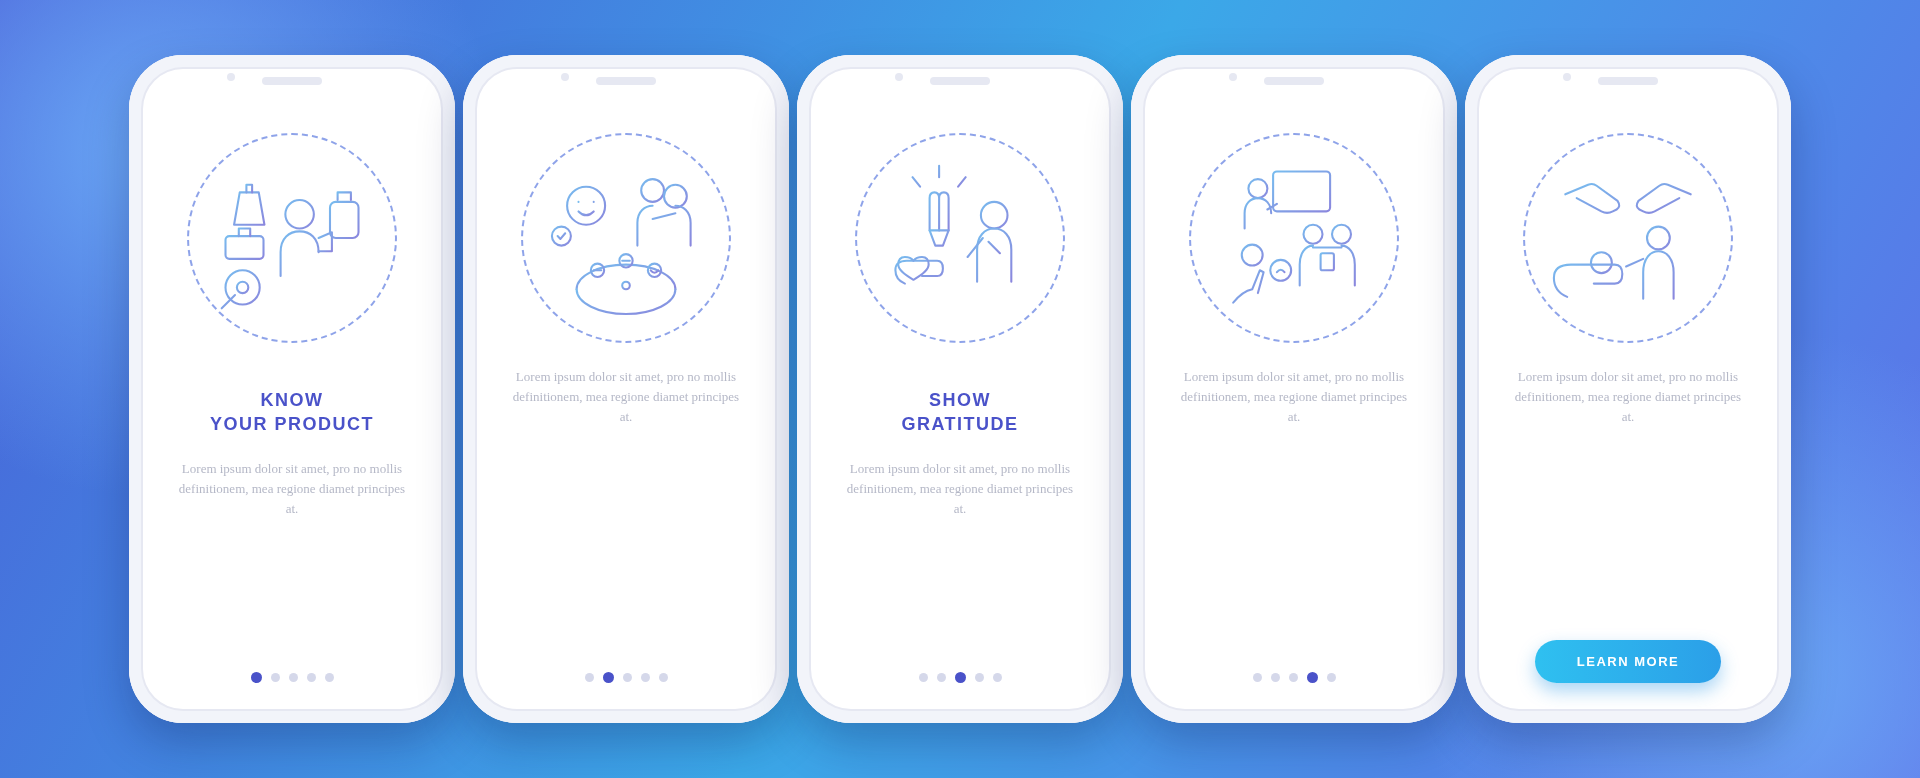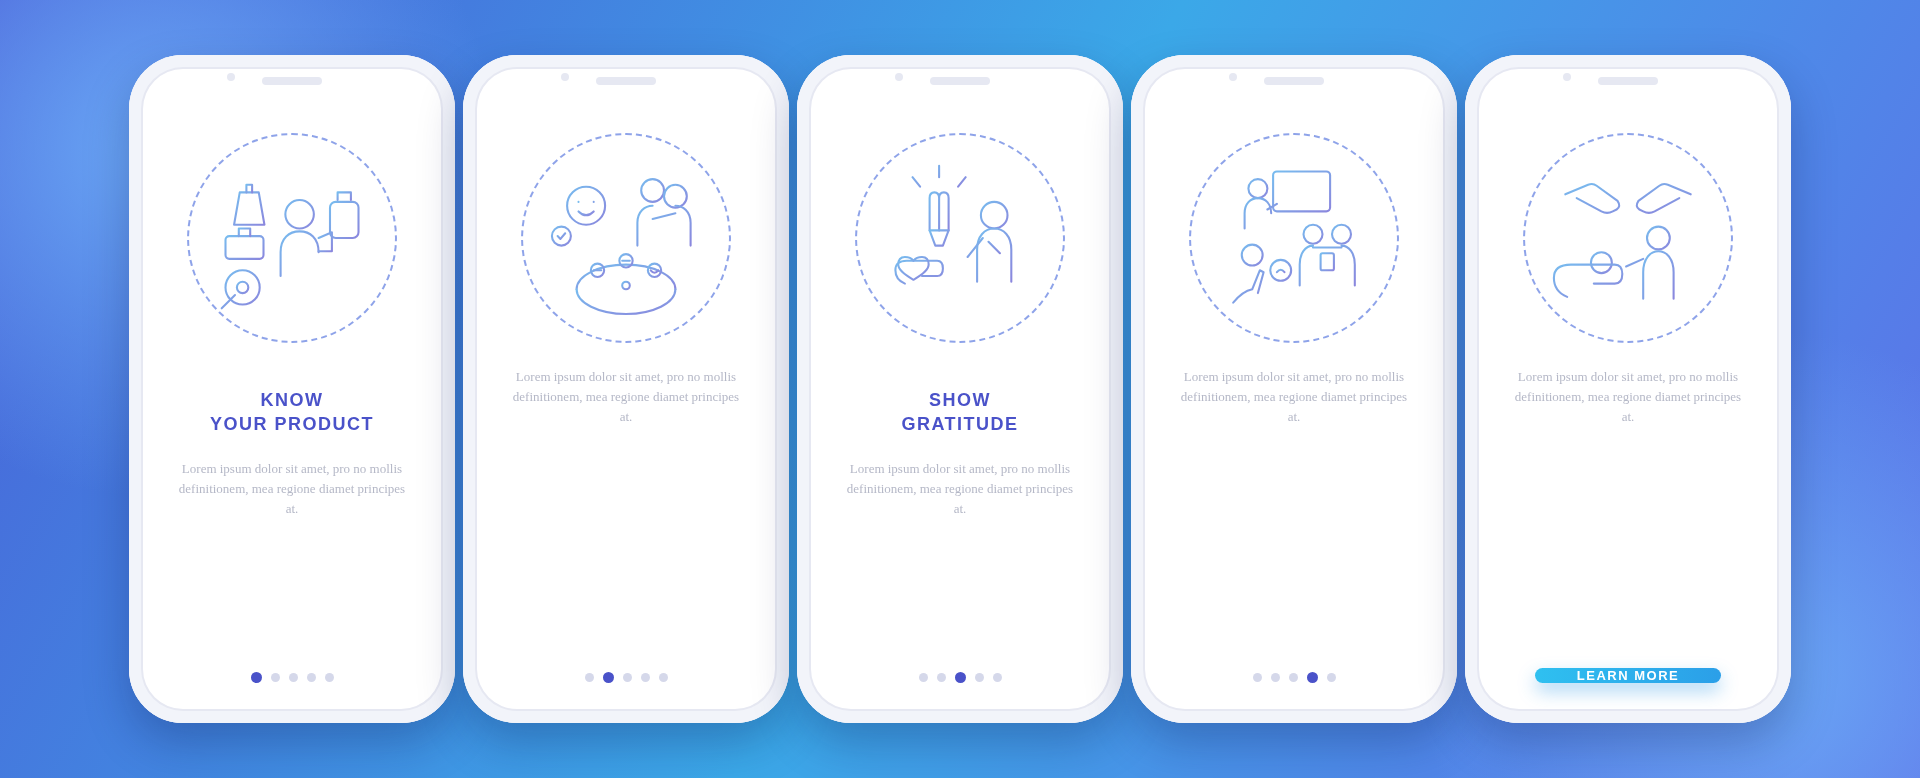--- a/index.html
+++ b/index.html
@@ -46,21 +46,21 @@
     max-width:240px;
     font-family:Liberation Serif, serif;
   }
   .dots{display:flex;gap:9px;margin-top:auto;}
   .dot{width:9px;height:9px;border-radius:50%;background:#d5d8ea;}
   .dot.active{background:#4a52c9;width:11px;height:11px;margin-top:-1px;}
   .cta{
     margin-top:auto;
     background:linear-gradient(90deg,#2fc0f0,#2b9fe8);
     color:#fff;font-size:13px;font-weight:600;letter-spacing:1.5px;
-    padding:0 42px;border:none;border-radius:30px;cursor:pointer;
+    padding:14px 42px;border:none;border-radius:30px;cursor:pointer;
     box-shadow:0 8px 18px rgba(40,150,230,.4);
   }
   svg{width:190px;height:190px;}
   svg *{stroke:url(#grad);stroke-width:2.2;fill:none;stroke-linecap:round;stroke-linejoin:round;}
   .sp{position:absolute;top:18px;left:50%;transform:translateX(-65px);width:8px;height:8px;border-radius:50%;background:#e6e8f2;}
 </style>
 </head>
 <body>
 
 <svg width="0" height="0" style="position:absolute">

